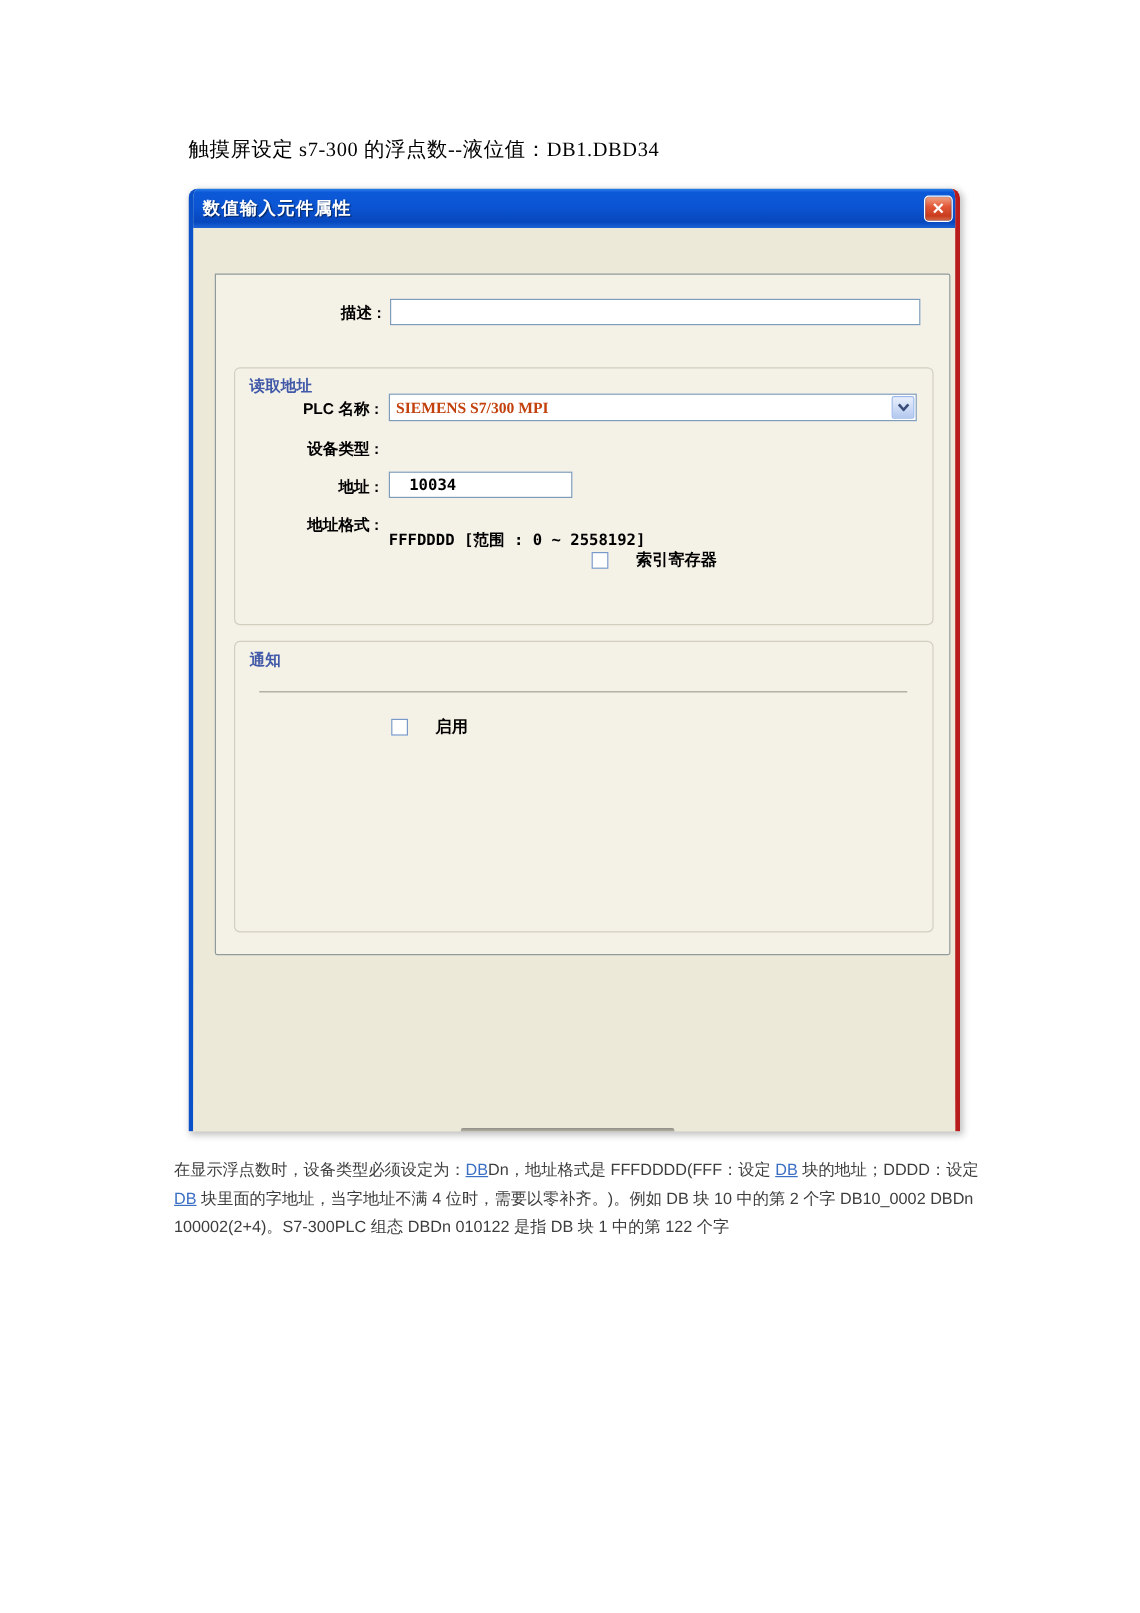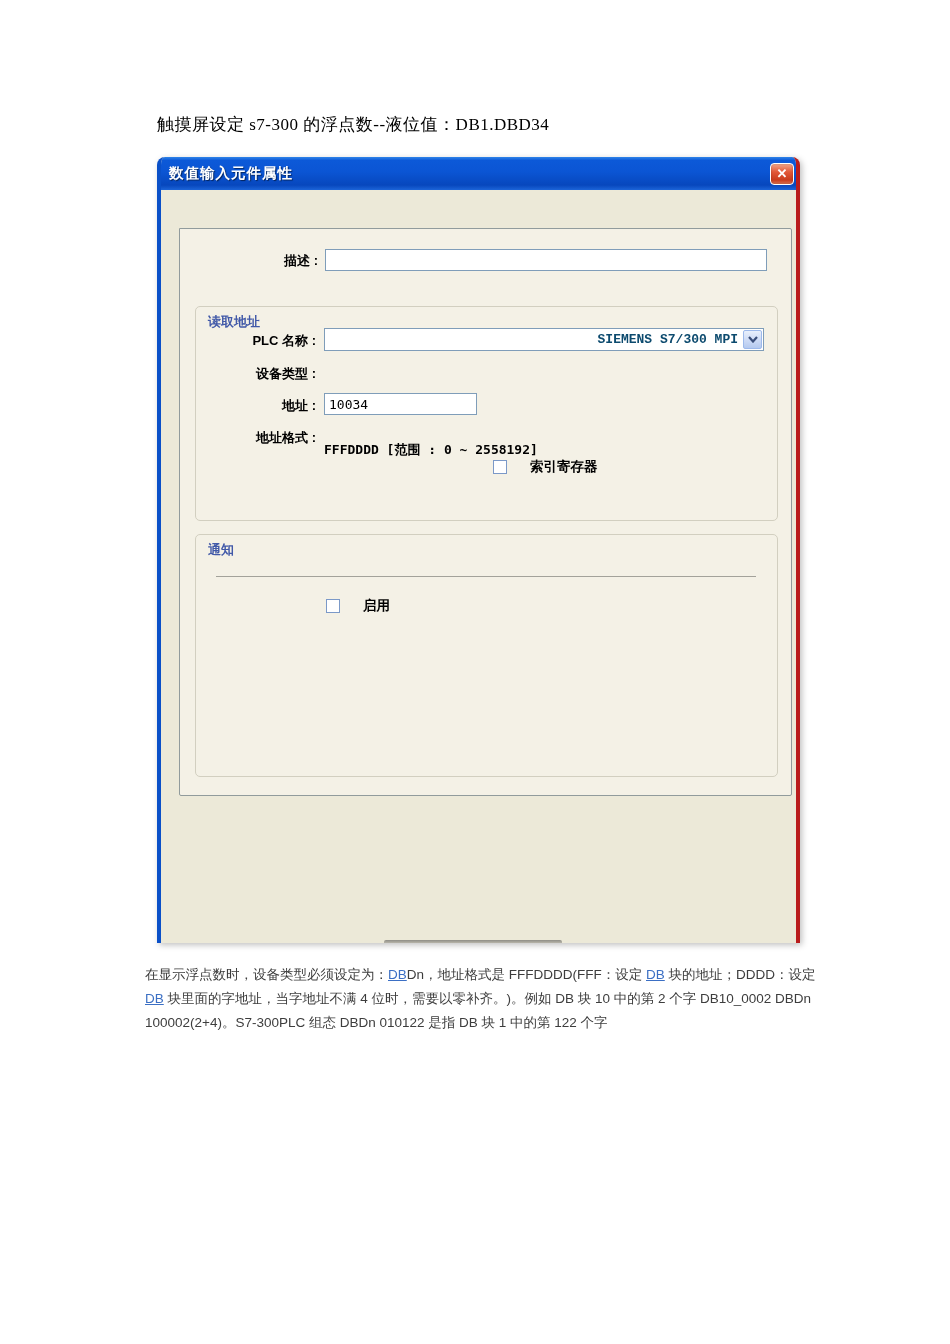--- a/index.html
+++ b/index.html
@@ -72,41 +72,41 @@
     position:absolute; left:18px; top:71px; width:613px; height:568px;
     background:#f4f1e6; border:1px solid #919b9c; border-radius:0 2px 2px 2px;
     z-index:2;
   }
   .fld-label{
     position:absolute; font-size:13px; font-weight:bold; color:#000;
     text-align:right; white-space:nowrap;
   }
   .textinput{
     position:absolute; background:#fff; border:1px solid #7f9db9;
-    font-family:"DejaVu Sans Mono",monospace; font-size:13px; font-weight:normal;
-    padding:0 4px; color:#000; outline:none;
+    font-family:"DejaVu Sans Mono",monospace; font-size:13px; font-weight:bold;
+    padding:0 16px; color:#000; outline:none;
   }
 
   
   .groupbox{
     position:absolute; border:1px solid #d2cfc0; border-radius:5px;
   }
   .group-legend{
     position:absolute; top:-9px; left:8px; padding:0 4px;
     background:#f4f1e6; color:#4159a8; font-size:13px; font-weight:bold;margin-top:15px;
   }
 
   
   .combo{
     position:absolute; height:23px; background:#fff; border:1px solid #7f9db9;
     display:flex; align-items:center; cursor:pointer;
   }
   .combo-value{
-    flex:1; padding:0 5px; font-family:Liberation Mono, monospace;
-    font-size:13px; font-weight:bold; color:#0c4a6e; white-space:nowrap; overflow:hidden;text-align:right;
+    flex:1; padding:0 5px; font-family:Liberation Serif, serif;
+    font-size:13px; font-weight:bold; color:#c2410c; white-space:nowrap; overflow:hidden;
   }
   .combo-arrow{
     width:19px; height:19px; margin-right:1px; border-radius:2px;
     background:linear-gradient(180deg,#e9f0fc 0%,#cfdcf6 50%,#b4c9ef 100%);
     border:1px solid #9db9eb;
     display:flex; align-items:center; justify-content:center;
   }
 
   
   .checkrow{ position:absolute; display:flex; align-items:center; gap:23px; cursor:pointer; }

